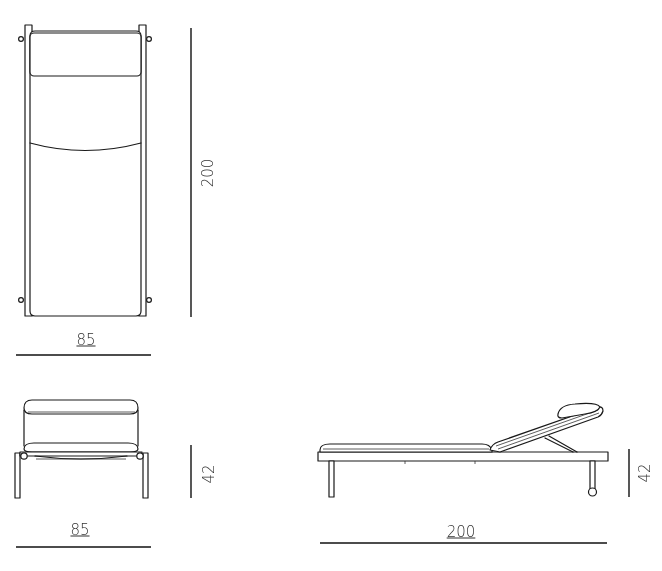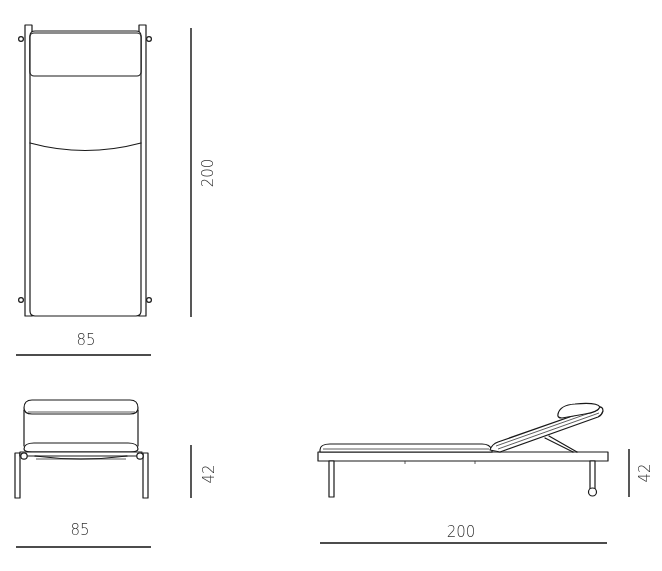--- a/index.html
+++ b/index.html
@@ -7,21 +7,21 @@
     #drawing { position: absolute; left: 0; top: 0; width: 662px; height: 571px; }
     .stroke { fill: none; stroke: #1a1a1a; stroke-width: 1.2; stroke-linejoin: round; stroke-linecap: round; }
     .thin { fill: none; stroke: #333; stroke-width: 0.8; }
     .fillw { fill: #ffffff; stroke: #1a1a1a; stroke-width: 1.2; stroke-linejoin: round; }
     .dimline { stroke: #111; stroke-width: 1.4; }
     .label {
       position: absolute; color: #333333; font-family: "DejaVu Sans", sans-serif; font-size: 15px;
       white-space: nowrap; line-height: 1; font-weight: 300;
     }
     .vlabel { transform-origin: center center; transform: translate(-50%, -50%) rotate(-90deg); }
-    .hlabel { transform: translate(-50%, -50%); }
+    .hlabel { transform: translate(-50%, -50%); text-decoration: underline; }
   </style>
 </head>
 <body>
 
 <svg id="drawing" viewBox="0 0 662 571" xmlns="http://www.w3.org/2000/svg">
 
   <g>
 
     <rect class="fillw" x="25" y="25" width="7" height="291"></rect>
 

